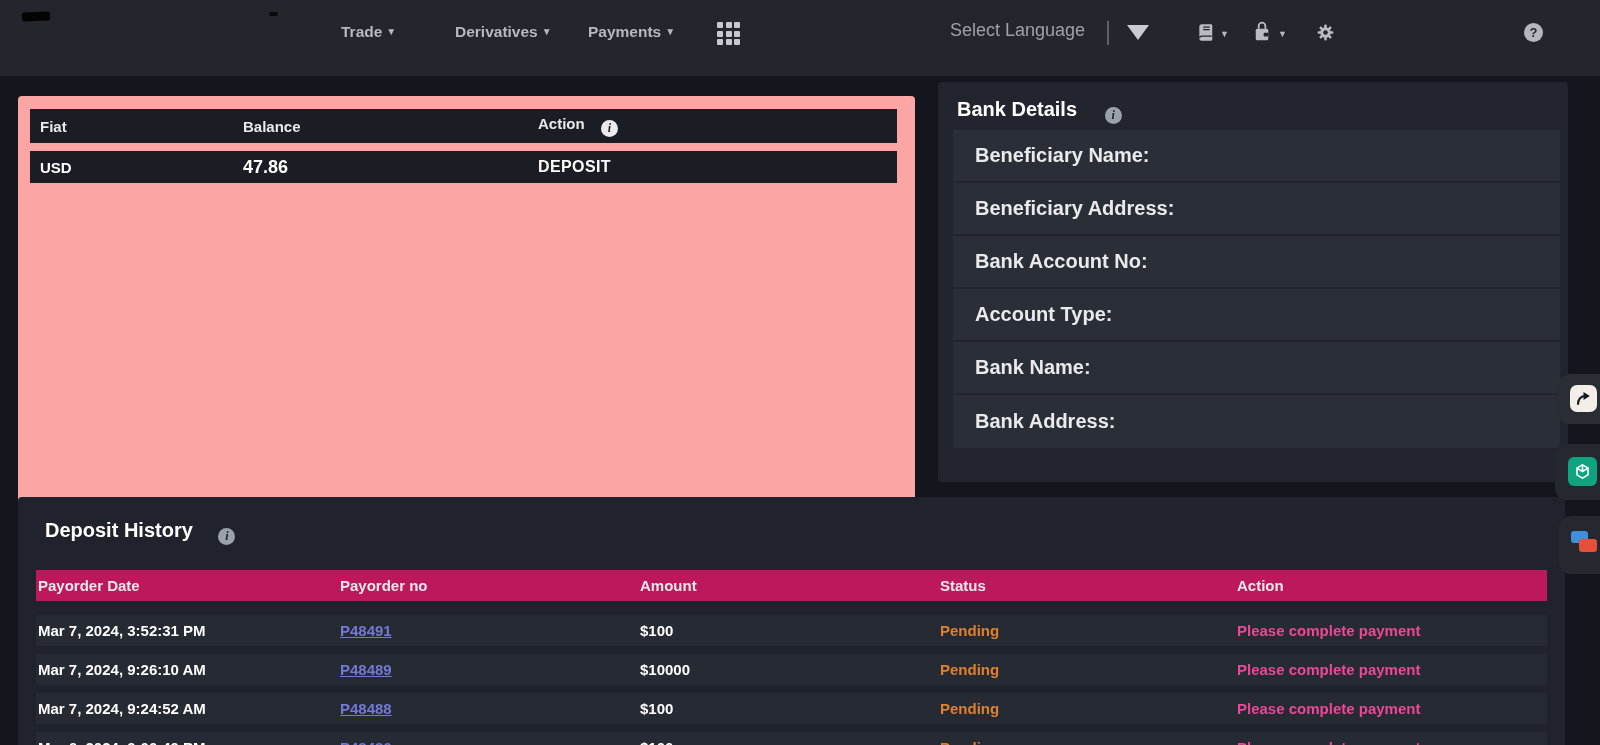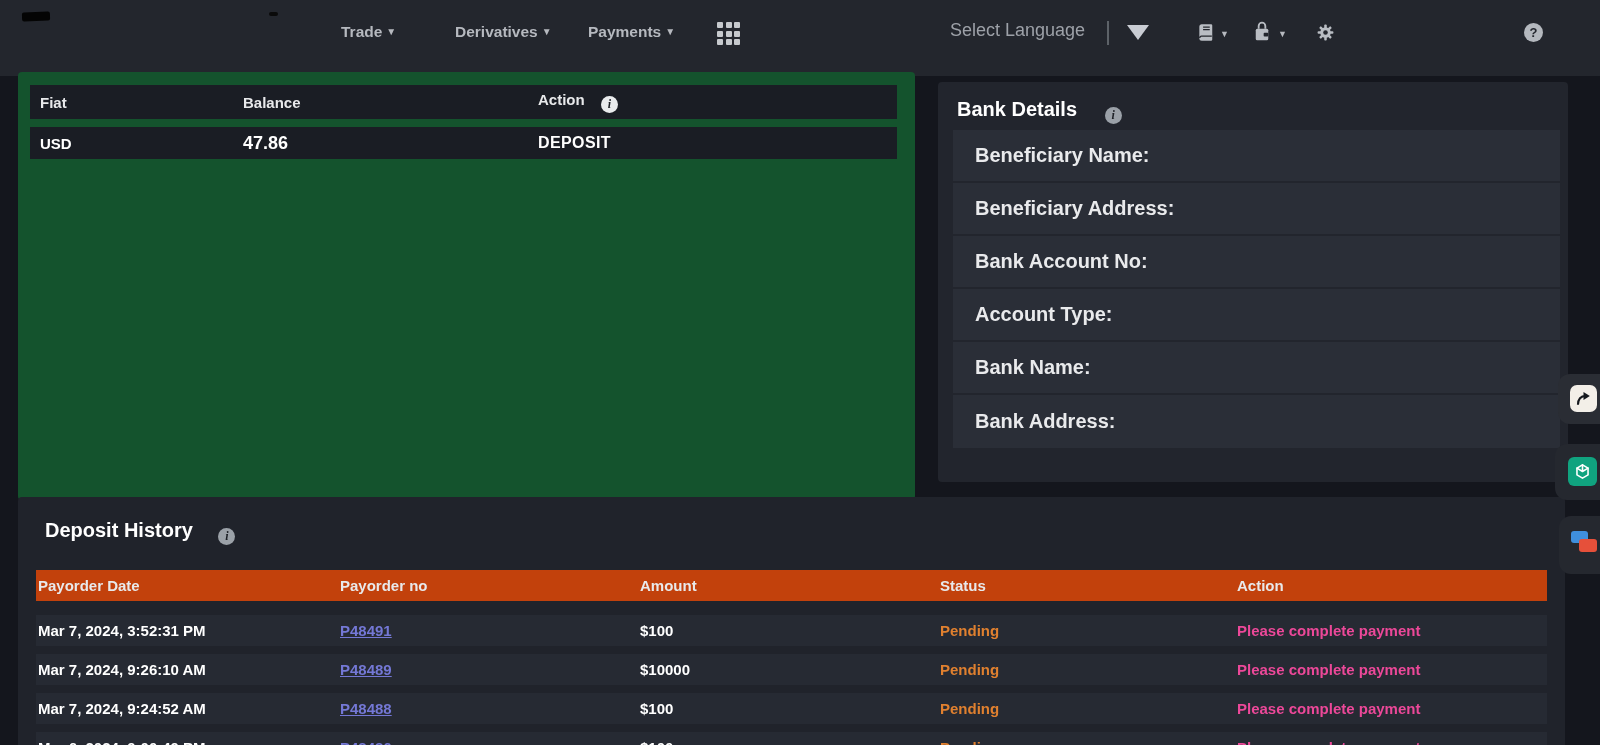--- a/index.html
+++ b/index.html
@@ -19,21 +19,21 @@
   .lang-divider { position:absolute; left:1107px; top:21px; width:2px; height:24px; background:#5d6268; }
   .tri-down { position:absolute; left:1127px; top:25px; width:0; height:0;
     border-left:11px solid transparent; border-right:11px solid transparent; border-top:15px solid #c9ccd3; cursor:pointer; }
   .mini-caret { position:absolute; top:29px; font-size:9px; color:#b6b9bf; }
   .icon-btn { position:absolute; cursor:pointer; }
   .help-circle { position:absolute; left:1524px; top:23px; width:19px; height:19px; border-radius:50%;
     background:#b4b8be; color:#23262d; font-size:13px; font-weight:700; text-align:center; line-height:19px; cursor:pointer; }
 
   
   .panel { position:absolute; border-radius:4px; }
-  .panel-fiat { left:18px; top:72px; width:897px; height:428px; background:#14532d; }
+  .panel-fiat { left:18px; top:96px; width:897px; height:428px; background:#fca5a5; }
   .panel-bank { left:938px; top:82px; width:630px; height:400px; background:#22252d;padding-left:40px; }
   .panel-dh   { left:18px; top:497px; width:1547px; height:300px; background:#20232b; }
 
   
   .fiat-head, .fiat-row { position:absolute; left:12px; right:18px; display:grid;
     grid-template-columns:203px 295px 1fr; align-items:center; padding-left:10px; background:#1a1d24; }
   .fiat-head { top:13px; height:34px; }
   .fiat-row  { top:55px; height:32px; }
   .fiat-head .hcell { color:#e8e9eb; font-size:15px; font-weight:700; }
   .fiat-cur { color:#fff; font-size:15px; font-weight:800; }
@@ -49,21 +49,21 @@
   .bank-title { position:absolute; left:19px; top:16px; color:#fff; font-size:20px; font-weight:700; }
   .bank-title .info-i { margin-left:22px; }
   .bank-rows { position:absolute; left:15px; right:8px; top:48px; }
   .bank-row { height:53px; background:#2a2e37; border-bottom:2px solid #22252d; display:flex; align-items:center; padding-left:22px; }
   .bank-row:last-child { border-bottom:none; }
   .bank-label { color:#e9eaec; font-size:20px; font-weight:700; }
 
   
   .dh-title { position:absolute; left:27px; top:22px; color:#fff; font-size:20px; font-weight:700; }
   .dh-title .info-i { margin-left:20px; }
-  .dh-head { position:absolute; left:18px; right:18px; top:73px; height:31px; background:#c2410c;
+  .dh-head { position:absolute; left:18px; right:18px; top:73px; height:31px; background:#be185d;
     display:grid; grid-template-columns:302px 300px 300px 297px 1fr; align-items:center; padding-left:2px; }
   .dh-head .hcell { color:#e8e9eb; font-size:15px; font-weight:700; }
   .dh-body { position:absolute; left:18px; right:18px; top:118px; }
   .dh-row { height:31px; background:#262a33; margin-bottom:8px;
     display:grid; grid-template-columns:302px 300px 300px 297px 1fr; align-items:center; padding-left:2px; }
   .dh-row .cell { font-size:15px; }
   .c-date { color:#fff; font-weight:600; }
   .plink { color:#7478d6; font-weight:700; text-decoration:underline; cursor:pointer; }
   .c-amount { color:#fff; font-weight:700; }
   .c-status { color:#e0802f; font-weight:600; }

